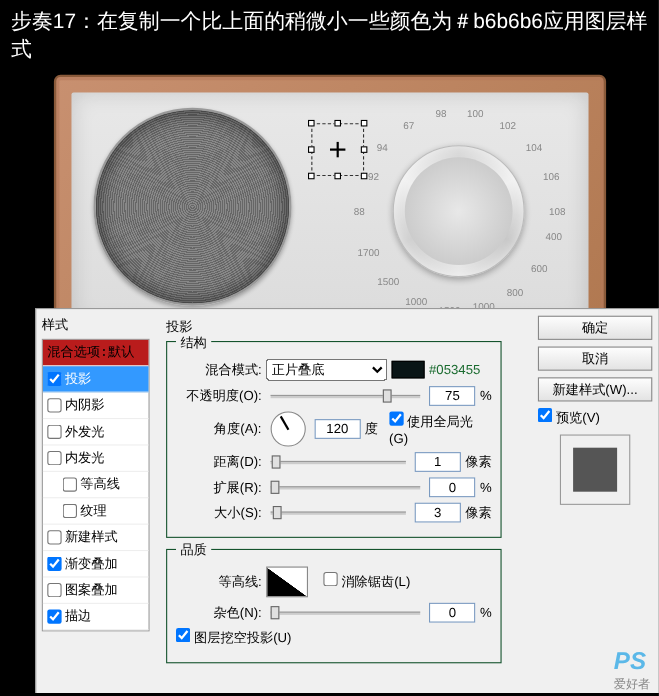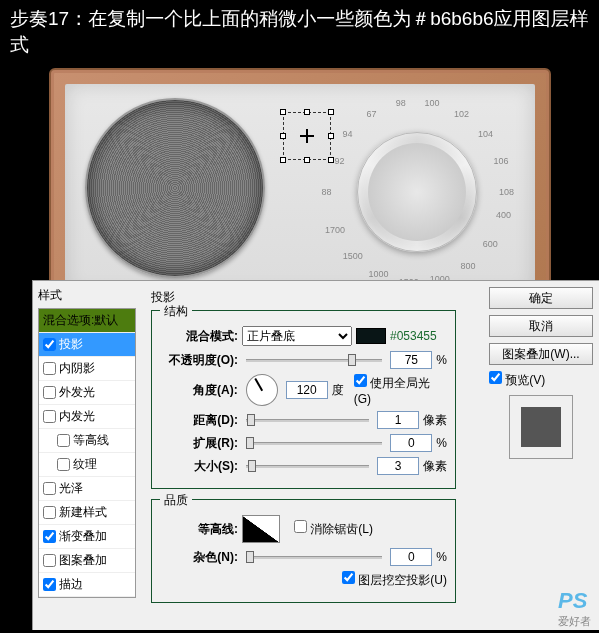--- a/index.html
+++ b/index.html
@@ -19,29 +19,29 @@
 .selector .center::after{top:6px;left:0;height:2px;width:14px}
 .knob-wrap { position:absolute; right:18px; top:8px; width:200px; height:200px; }
 .knob { position:absolute; top:40px; left:40px; width:120px; height:120px; border-radius:50%; background: conic-gradient(#d8d8d8,#f0f0f0,#c8c8c8,#e8e8e8,#d0d0d0,#f0f0f0,#d8d8d8); box-shadow: 0 2px 6px rgba(0,0,0,.3), inset 0 0 10px rgba(255,255,255,.5); border:1px solid #bbb; }
 .knob::after{content:"";position:absolute;inset:10px;border-radius:50%;background:radial-gradient(circle,#e8e8e8 0%,#d0d0d0 60%,#c0c0c0 100%)}
 .tick-label { position:absolute; font-size:9px; color:#888; transform:translate(-50%,-50%); }
 .dialog { position:absolute; top:280px; left:32px; width:567px; height:350px; background:#f0f0f0; border-top:1px solid #999; border-left:1px solid #999; }
 .styles-col { float:left; width:108px; padding:4px 5px; }
 .styles-title { font-size:12px; padding:2px 0 4px; }
 .styles-box { border:1px solid #999; background:#fff; }
 .style-row { padding:3px 4px; font-size:12px; display:flex; align-items:center; gap:3px; border-bottom:1px solid #eee; }
-.style-row.header { background:#4d7c0f; }
+.style-row.header { background:#b91c1c;font-family:Liberation Mono, monospace; }
 .style-row.sel { background:#3399ff; color:#fff; }
 .style-row input { margin:0; }
 .style-row.indent { padding-left:18px; }
 .center-col { float:left; width:325px; padding:8px 10px; }
 .group { border:1px solid #14532d; margin-bottom:10px; padding:10px 8px 8px; position:relative; }
 .group-title { position:absolute; top:-8px; left:8px; background:#f0f0f0; padding:0 4px; font-size:12px; }
 .form-row { display:flex; align-items:center; margin:5px 0; font-size:12px; gap:4px; }
-.form-row .lbl { width:78px; text-align:right;font-weight:bold; }
+.form-row .lbl { width:78px; text-align:right; }
 .form-row select { font-size:12px; height:20px; width:110px; }
 .swatch { width:30px; height:16px; border:1px solid #000; display:inline-block; }
 .hex-note { color:#1a6b2f; font-size:12px; }
 .slider-track { flex:1; height:14px; position:relative; margin:0 4px; }
 .slider-track::before { content:""; position:absolute; top:6px; left:0; right:0; height:2px; background:#ccc; border-top:1px solid #999; }
 .slider-thumb { position:absolute; top:1px; width:8px; height:12px; background:#e0e0e0; border:1px solid #666; }
 .num-input { width:42px; height:18px; font-size:12px; text-align:center; border:1px solid #7a9ac0; }
 .angle-dial { width:32px; height:32px; border:1px solid #888; border-radius:50%; background:#fff; position:relative; display:inline-block; margin:0 4px; }
 .angle-dial::after { content:""; position:absolute; width:14px; height:1.5px; background:#000; top:50%; left:50%; transform-origin:left center; transform:rotate(-120deg); }
 .contour-sw { width:38px; height:28px; border:1px solid #888; background:linear-gradient(to top right,#000 0%,#000 49%,#fff 50%,#fff 100%); display:inline-block; }
@@ -124,24 +124,20 @@
           <div class="style-row indent">
             <input type="checkbox" style="">
             <span>等高线</span>
           </div>
           <div class="style-row indent">
             <input type="checkbox" style="">
             <span>纹理</span>
           </div>
           <div class="style-row">
             <input type="checkbox" style="">
-            <span>光泽</span>
-          </div>
-          <div class="style-row">
-            <input type="checkbox" style="">
             <span>新建样式</span>
           </div>
           <div class="style-row">
             <input type="checkbox" checked="" style="">
             <span>渐变叠加</span>
           </div>
           <div class="style-row">
             <input type="checkbox" style="">
             <span>图案叠加</span>
           </div>
@@ -212,30 +208,30 @@
         <label style="margin-left:10px"><input type="checkbox" style=""> <span>消除锯齿(L)</span></label>
       </div>
       <div class="form-row">
         <span class="lbl">杂色(N):</span>
         <div class="slider-track">
             <div class="slider-thumb" style="left:0%"></div>
           </div>
         <input class="num-input" value="0" style="">
         <span>%</span>
       </div>
-      <div class="form-row" style="justify-content:flex-end">
+      <div class="form-row" style="justify-content:flex-start">
         <label><input type="checkbox" checked="" style=""> <span>图层挖空投影(U)</span></label>
       </div>
     </div>
   </div>
 
   <div class="right-col">
     <button class="btn">确定</button>
     <button class="btn">取消</button>
-    <button class="btn">图案叠加(W)...</button>
+    <button class="btn">新建样式(W)...</button>
     <label style="display:block;font-size:12px;margin:4px 0"><input type="checkbox" checked="" style=""> <span>预览(V)</span></label>
     <div class="preview-box">
         <div class="inner"></div>
       </div>
   </div>
 </div>
 
 <div class="watermark">
   <span>PS</span><span class="cn">爱好者</span>
 </div>

